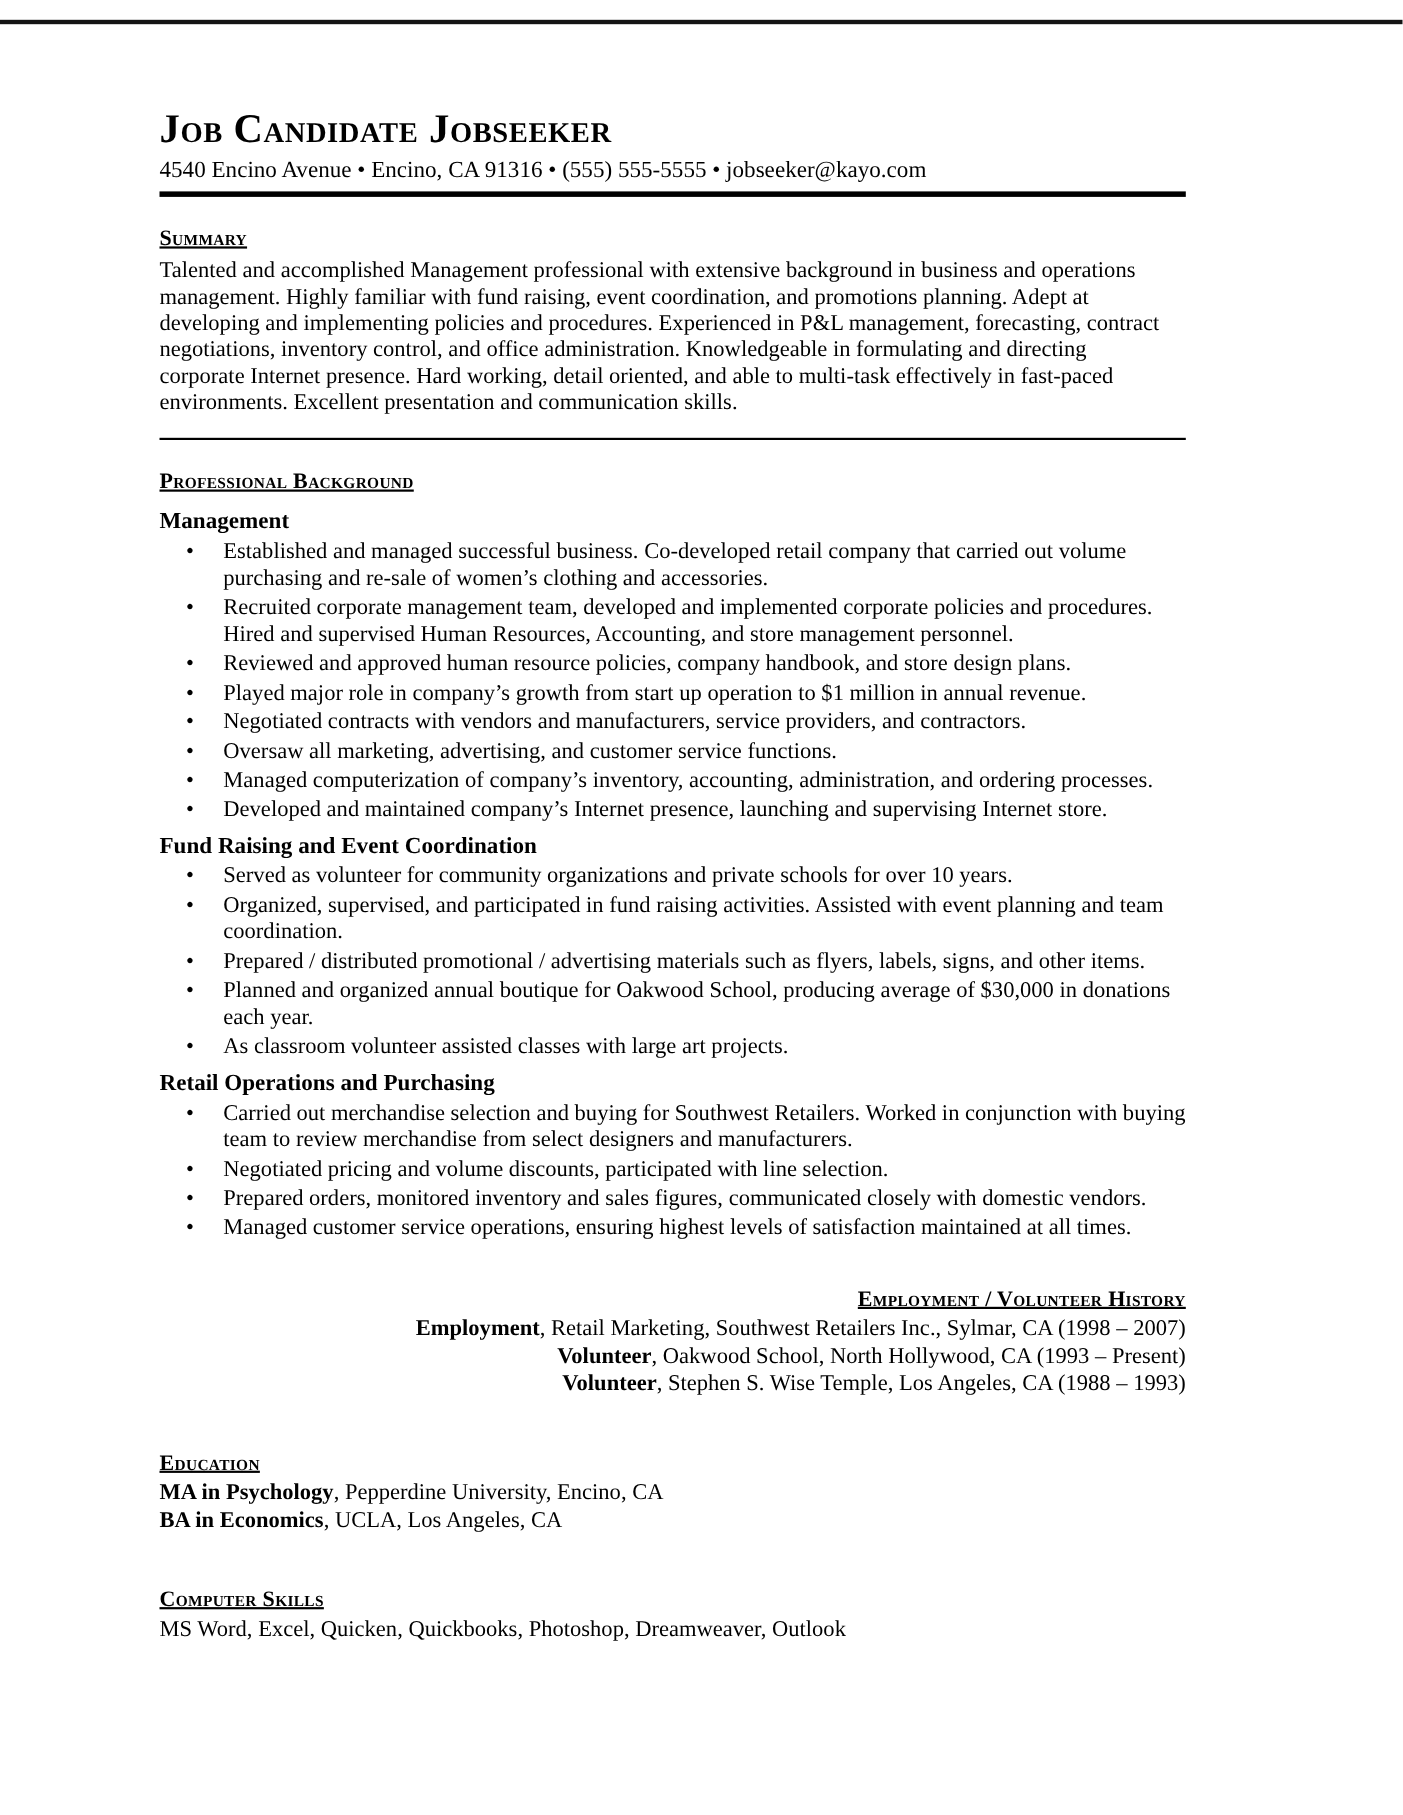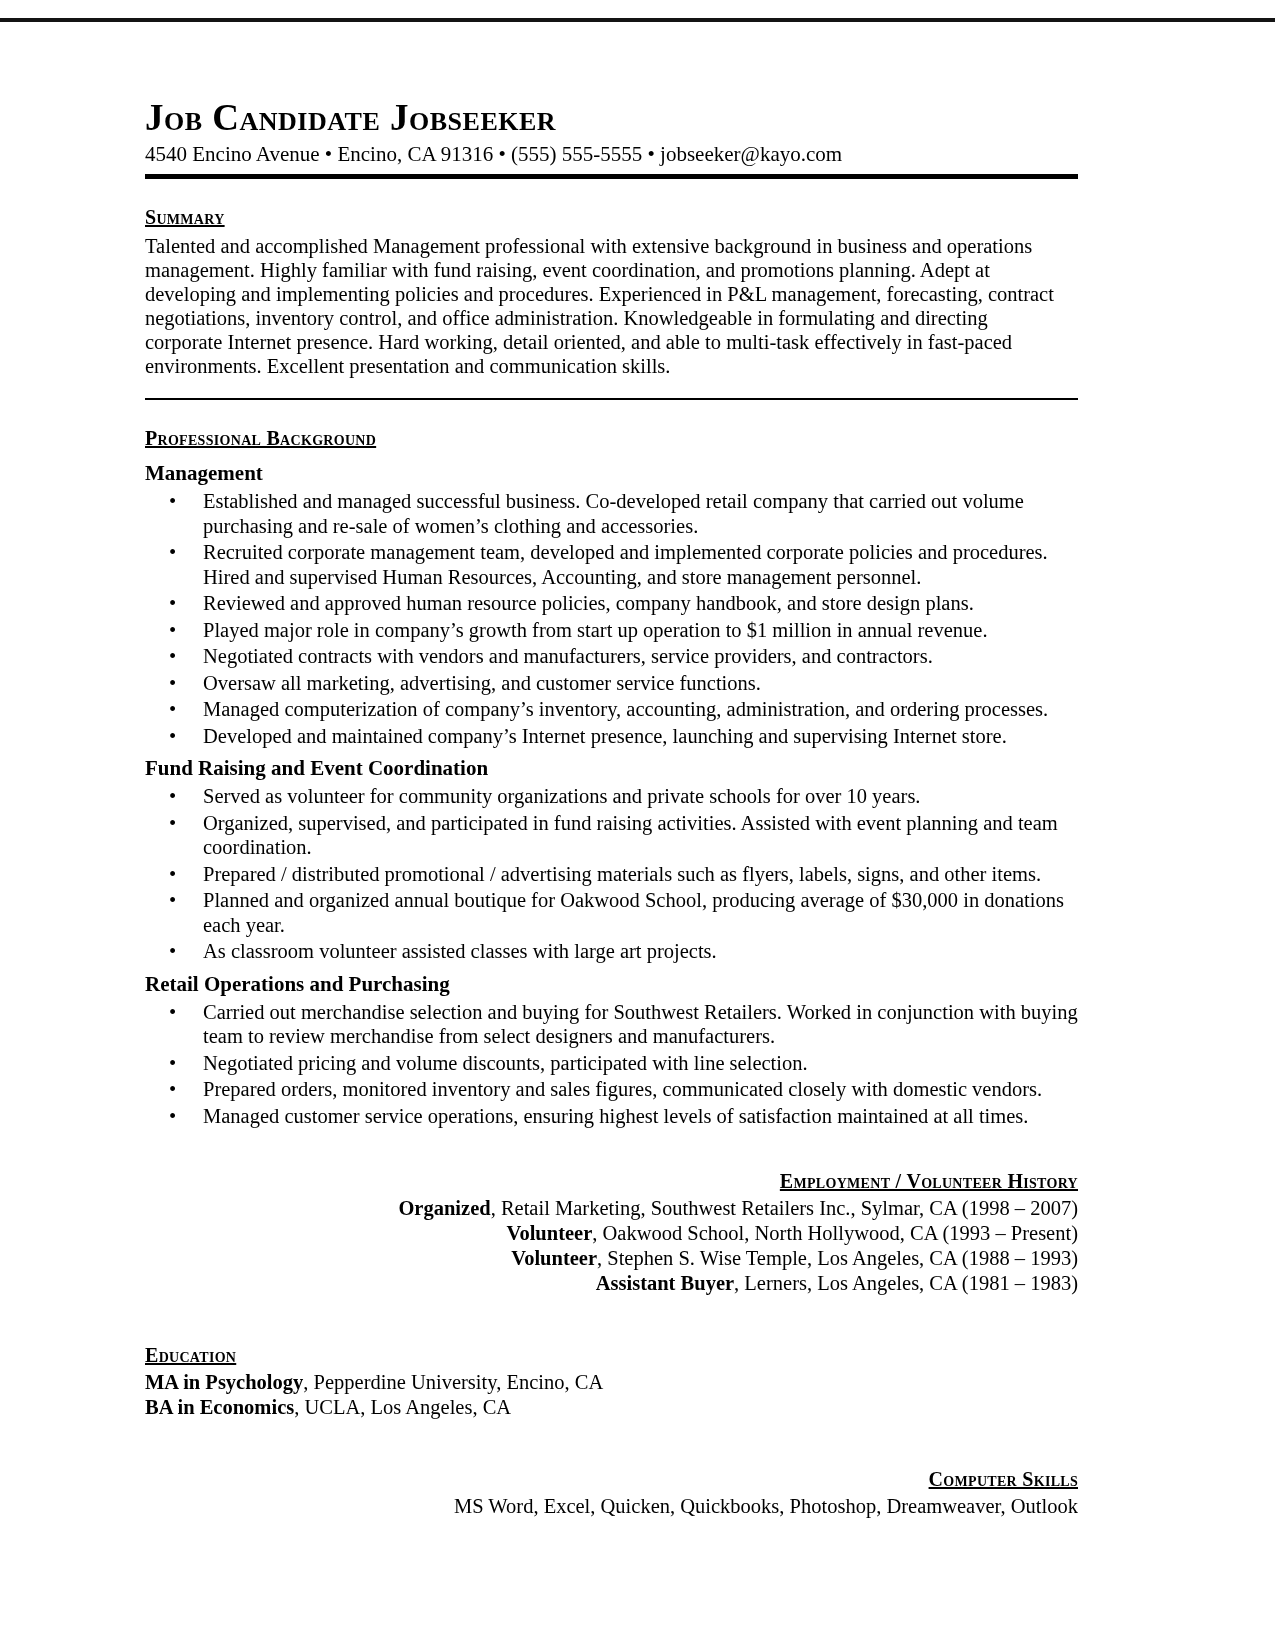--- a/index.html
+++ b/index.html
@@ -103,21 +103,21 @@
     top: 0;
   }
   
   .entry {
     font-size: 20.5px;
     line-height: 25px;
   }
   .entry .bold { font-weight: bold; }
   .section-employment { margin-top: 42px; text-align: right; }
   .section-education  { margin-top: 48px; }
-  .section-skills     { margin-top: 48px; text-align: right; }
+  .section-skills     { margin-top: 48px; }
 </style>
 </head>
 <body>
 
 <div class="scan-line"></div>
 
 <div class="page">
 
   <header class="header">
     <div class="name">Job Candidate Jobseeker</div>
@@ -160,24 +160,23 @@
     <ul class="bullets">
       <li>Carried out merchandise selection and buying for Southwest Retailers.  Worked in conjunction with buying team to review merchandise from select designers and manufacturers.</li>
       <li>Negotiated pricing and volume discounts, participated with line selection.</li>
       <li>Prepared orders, monitored inventory and sales figures, communicated closely with domestic vendors.</li>
       <li>Managed customer service operations, ensuring highest levels of satisfaction maintained at all times.</li>
     </ul>
   </section>
 
   <section class="section section-employment">
     <div class="sec-heading-wrap"><h2 class="sec-heading">Employment / Volunteer History</h2></div>
-    <div class="entry"><span class="bold">Organized</span><span>, Retail Marketing, Southwest Retailers Inc., Sylmar, CA (1998 – 2007)</span></div>
+    <div class="entry"><span class="bold">Employment</span><span>, Retail Marketing, Southwest Retailers Inc., Sylmar, CA (1998 – 2007)</span></div>
     <div class="entry"><span class="bold">Volunteer</span><span>, Oakwood School, North Hollywood, CA (1993 – Present)</span></div>
     <div class="entry"><span class="bold">Volunteer</span><span>, Stephen S. Wise Temple, Los Angeles, CA (1988 – 1993)</span></div>
-    <div class="entry"><span class="bold">Assistant Buyer</span><span>, Lerners, Los Angeles, CA (1981 – 1983)</span></div>
   </section>
 
   <section class="section section-education">
     <div class="sec-heading-wrap"><h2 class="sec-heading">Education</h2></div>
     <div class="entry"><span class="bold">MA in Psychology</span><span>, Pepperdine University, Encino, CA</span></div>
     <div class="entry"><span class="bold">BA in Economics</span><span>, UCLA, Los Angeles, CA</span></div>
   </section>
 
   <section class="section section-skills">
     <div class="sec-heading-wrap"><h2 class="sec-heading">Computer Skills</h2></div>

